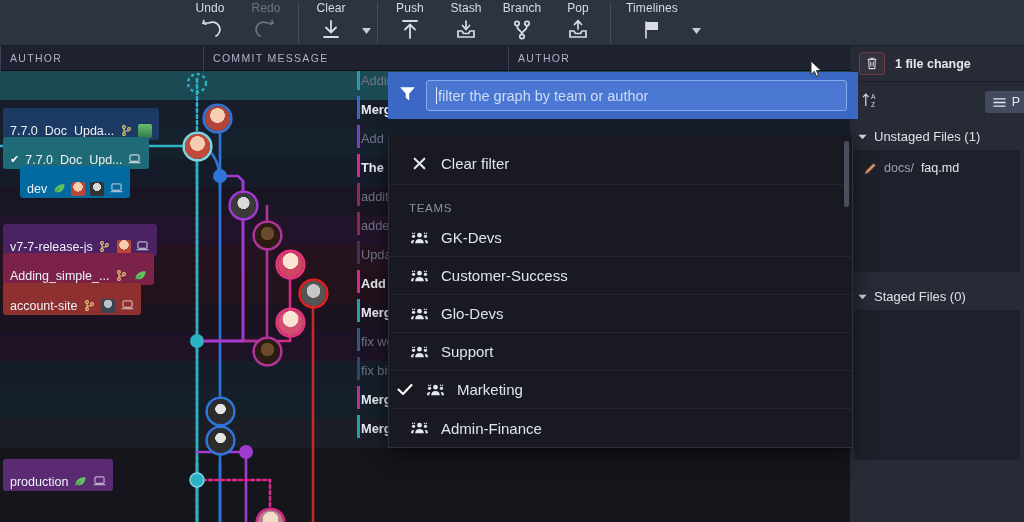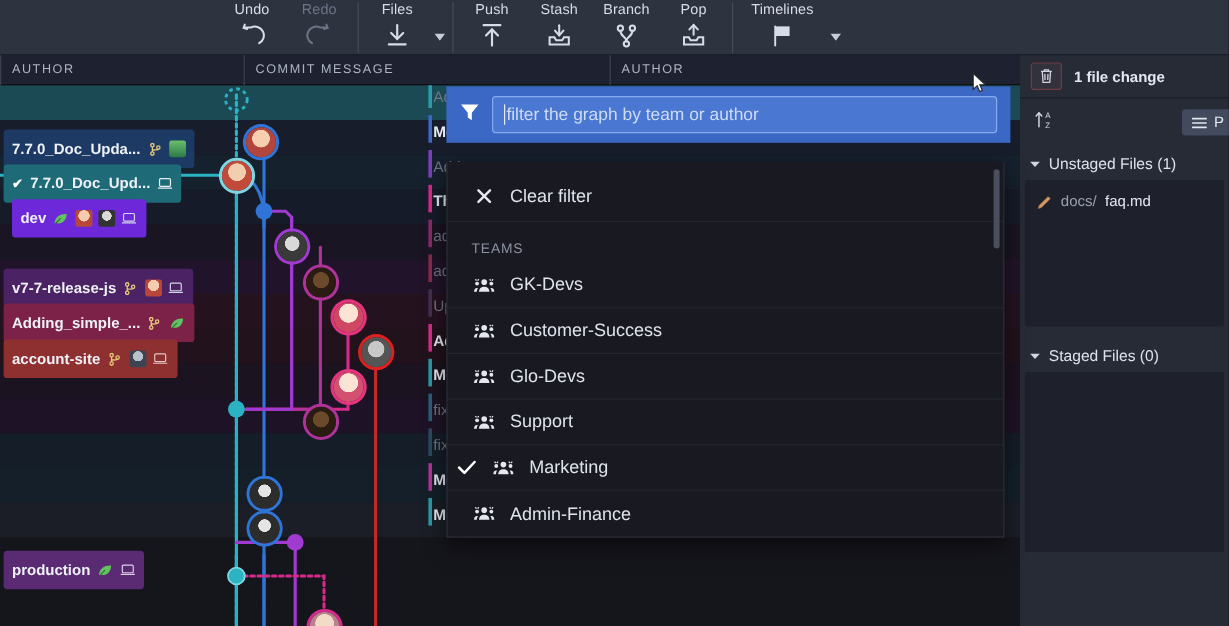--- a/index.html
+++ b/index.html
@@ -54,24 +54,23 @@
   
   .mainpane {
     position: absolute; left: 0; top: 71px; width: 850px; height: 451px;
     background: #15151c; overflow: hidden;
   }
   .rowstrip { position: absolute; left: 0; width: 850px; height: 29px; }
 
   
   .branch-pill {
     position: absolute; height: 22px; border-radius: 3px;
-    display: flex; align-items: center; gap: 5px;
+    display: flex; gap: 5px;
     padding: 16px 7px; font-size: 12.5px; color: #eef1f7;
     white-space: nowrap;
-    font-weight: bold;
   }
   .branch-pill .chk { font-size: 11px; color: #fff; margin-right: 1px; }
   .mini { width: 14px; height: 12px; display:inline-flex; align-items:center; justify-content:center; }
   .mini svg { display: block; }
   .av-mini { width: 14px; height: 14px; border-radius: 2px; display:inline-block; }
 
   
   .msgcol { position: absolute; left: 361px; top: 0; width: 300px; }
   .authcol { position: absolute; left: 666px; top: 0; width: 180px; }
   .msg {
@@ -88,21 +87,21 @@
   .rowmark { position: absolute; left: 357px; width: 3px; height: 23px; }
 
   
   .graph { position: absolute; left: 0; top: 0; }
   .avatar {
     position: absolute; border-radius: 50%;
     background-size: cover; background-position: center;
   }
 
   
-  .filter-wrap { position: absolute; left: 372px; top: 72px; width: 470px; z-index: 50; }
+  .filter-wrap { position: absolute; left: 388px; top: 72px; width: 470px; z-index: 50; }
   .filter-box {
     position: relative; width: 470px; height: 47px; background: #3b68c4;
     display: flex; align-items: center; padding: 0 11px; gap: 10px;
   }
   .filter-input {
     flex: 1; height: 31px; background: #4a77d1;
     border: 1px solid #86aaf0; border-radius: 3px;
     display: flex; align-items: center; padding: 0 9px;
     font-size: 14.5px; color: #cfdcf6;
   }
@@ -193,21 +192,21 @@
               <path d="M17 1.5 L18 4.2 L15 5.2"></path>
           </svg>
         </div>
       </div>
     </div>
 
     <div class="tb-sep"></div>
 
     <div class="tb-group">
       <div class="tb-item">
-        <div class="tb-label">Files</div>
+        <div class="tb-label">Clear</div>
         <div class="tb-icon">
           <svg width="22" height="22" viewBox="0 0 22 22" fill="none" stroke="#d8dce6" stroke-width="1.8" stroke-linecap="round">
             <path d="M11 2 L11 13"></path>
               <path d="M6 8.5 L11 13.5 L16 8.5"></path>
               <path d="M4 18 L18 18"></path>
           </svg>
         </div>
       </div>
       <div class="tb-caret">
         <svg width="9" height="6" viewBox="0 0 9 6">
@@ -382,21 +381,21 @@
       <span class="chk">✔</span>
       <span>7.7.0_Doc_Upd...</span>
       <span class="mini">
         <svg width="13" height="10" viewBox="0 0 14 11" fill="none" stroke="#e9eef6" stroke-width="1.1">
             <rect x="2" y="1" width="10" height="7" rx="1"></rect>
             <path d="M0.5 9.6 L13.5 9.6"></path>
           </svg>
       </span>
     </div>
 
-    <div class="branch-pill" style="left:10px;top:95px;background:#6d28d9">
+    <div class="branch-pill" style="left:20px;top:95px;background:#0369a1">
       <span>dev</span>
       <span class="mini">
         <svg width="13" height="11" viewBox="0 0 14 12">
             <path d="M1.5 10.5 C1.5 3.5 8 1 12.5 1.5 C12.5 8 7 11.5 2.5 9.5 Z" fill="#62c262"></path>
             <path d="M2 10.5 L7 5.5" stroke="#2f6b2f" stroke-width="1"></path>
           </svg>
       </span>
       <span class="av-mini" style="background:radial-gradient(circle at 50% 35%,#f3cdae 0 40%,#b8473a 42% 100%)"></span>
       <span class="av-mini" style="background:radial-gradient(circle at 50% 35%,#d8d8d8 0 34%,#333 36% 100%)"></span>
       <span class="mini">

